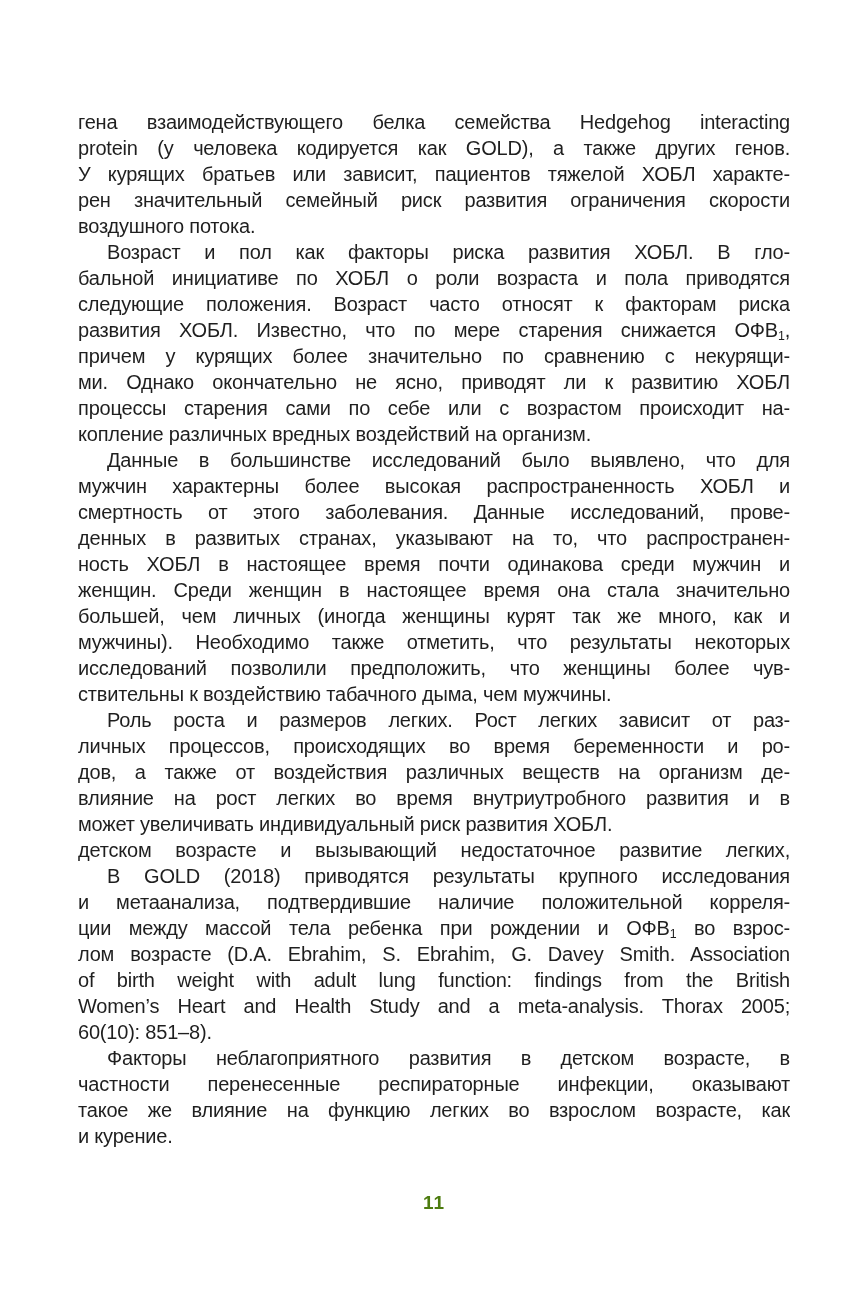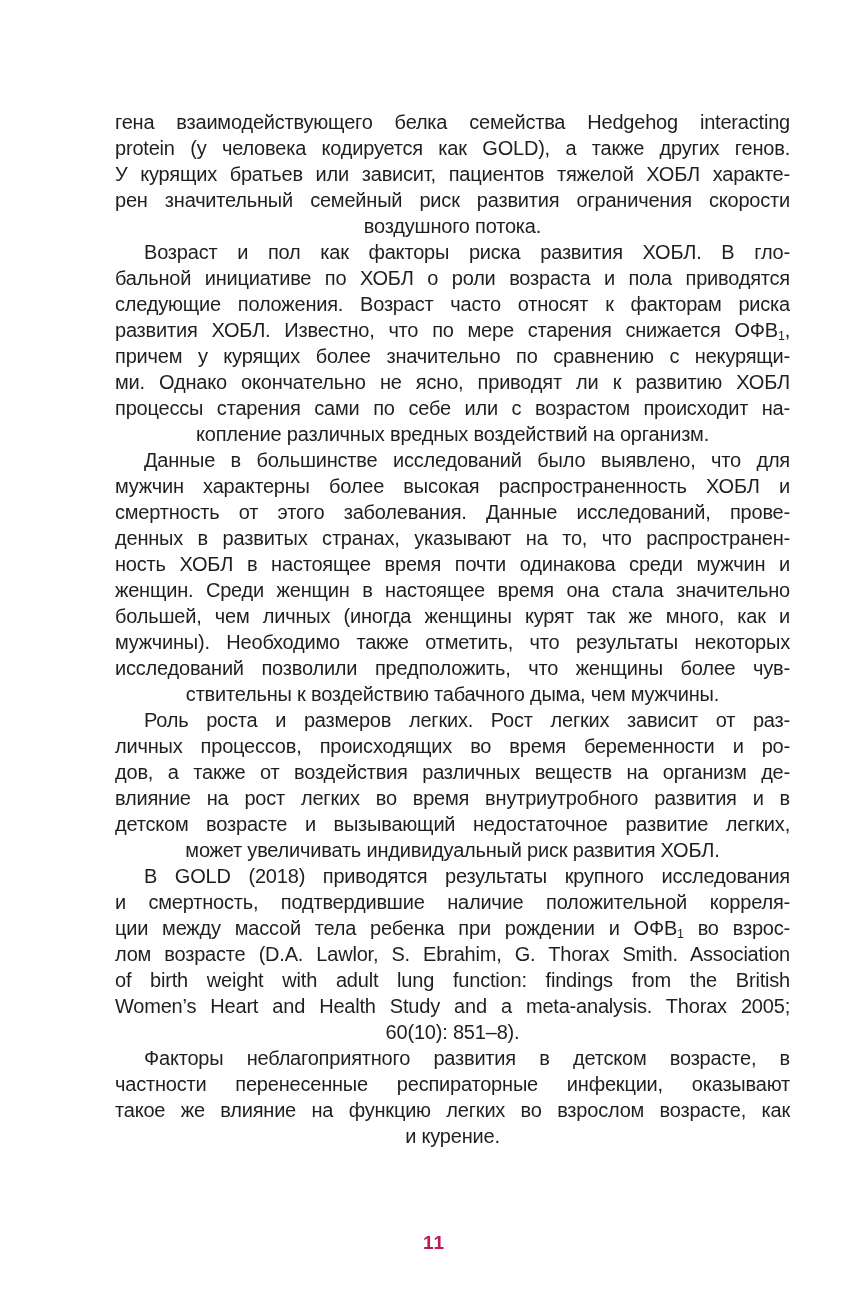--- a/index.html
+++ b/index.html
@@ -25,30 +25,29 @@
     letter-spacing: -0.2px;
   }
   .para {
     margin: 0;
     padding: 0;
   }
   .line {
     height: 26px;
     overflow: hidden;
     text-align: justify;
-    margin-left: 37px;
   }
   .line::after {
     content: "";
     display: inline-block;
     width: 100%;
     height: 0;
   }
   .line.last {
-    text-align: center;
+    text-align: left;
   }
   .line.last::after {
     content: none;
   }
   .line.indent {
     text-indent: 29px;
   }
   .line b {
     font-weight: normal;
   }
@@ -102,33 +101,33 @@
       <div class="line">большей, чем личных (иногда женщины курят так же много, как и</div>
       <div class="line">мужчины). Необходимо также отметить, что результаты некоторых</div>
       <div class="line">исследований позволили предположить, что женщины более чув-</div>
       <div class="line last">ствительны к воздействию табачного дыма, чем мужчины.</div>
     </div>
     <div class="para">
       <div class="line indent"><b>Роль роста и размеров легких.</b> Рост легких зависит от раз-</div>
       <div class="line">личных процессов, происходящих во время беременности и ро-</div>
       <div class="line">дов, а также от воздействия различных веществ на организм де-</div>
       <div class="line">влияние на рост легких во время внутриутробного развития и в</div>
+      <div class="line last">может увеличивать индивидуальный риск развития ХОБЛ.</div>
       <div class="line">детском возрасте и вызывающий недостаточное развитие легких,</div>
-      <div class="line last">может увеличивать индивидуальный риск развития ХОБЛ.</div>
     </div>
     <div class="para">
       <div class="line indent">В GOLD (2018) приводятся результаты крупного исследования</div>
-      <div class="line">и смертность, подтвердившие наличие положительной корреля-</div>
+      <div class="line">и метаанализа, подтвердившие наличие положительной корреля-</div>
       <div class="line">ции между массой тела ребенка при рождении и ОФВ<sub>1</sub> во взрос-</div>
-      <div class="line">лом возрасте (D.A. Lawlor, S. Ebrahim, G. Thorax Smith. Association</div>
+      <div class="line">лом возрасте (D.A. Ebrahim, S. Ebrahim, G. Davey Smith. Association</div>
       <div class="line">of birth weight with adult lung function: findings from the British</div>
       <div class="line">Women’s Heart and Health Study and a meta-analysis. Thorax 2005;</div>
       <div class="line last">60(10): 851–8).</div>
     </div>
     <div class="para">
       <div class="line indent">Факторы неблагоприятного развития в детском возрасте, в</div>
       <div class="line">частности перенесенные респираторные инфекции, оказывают</div>
       <div class="line">такое же влияние на функцию легких во взрослом возрасте, как</div>
       <div class="line last">и курение.</div>
     </div>
   </div>
 
-<div class="page-number" style="color: #be185d; margin-top: 40px;">11</div>
+<div class="page-number" style="color: #4d7c0f;">11</div>
 
 </body></html>

